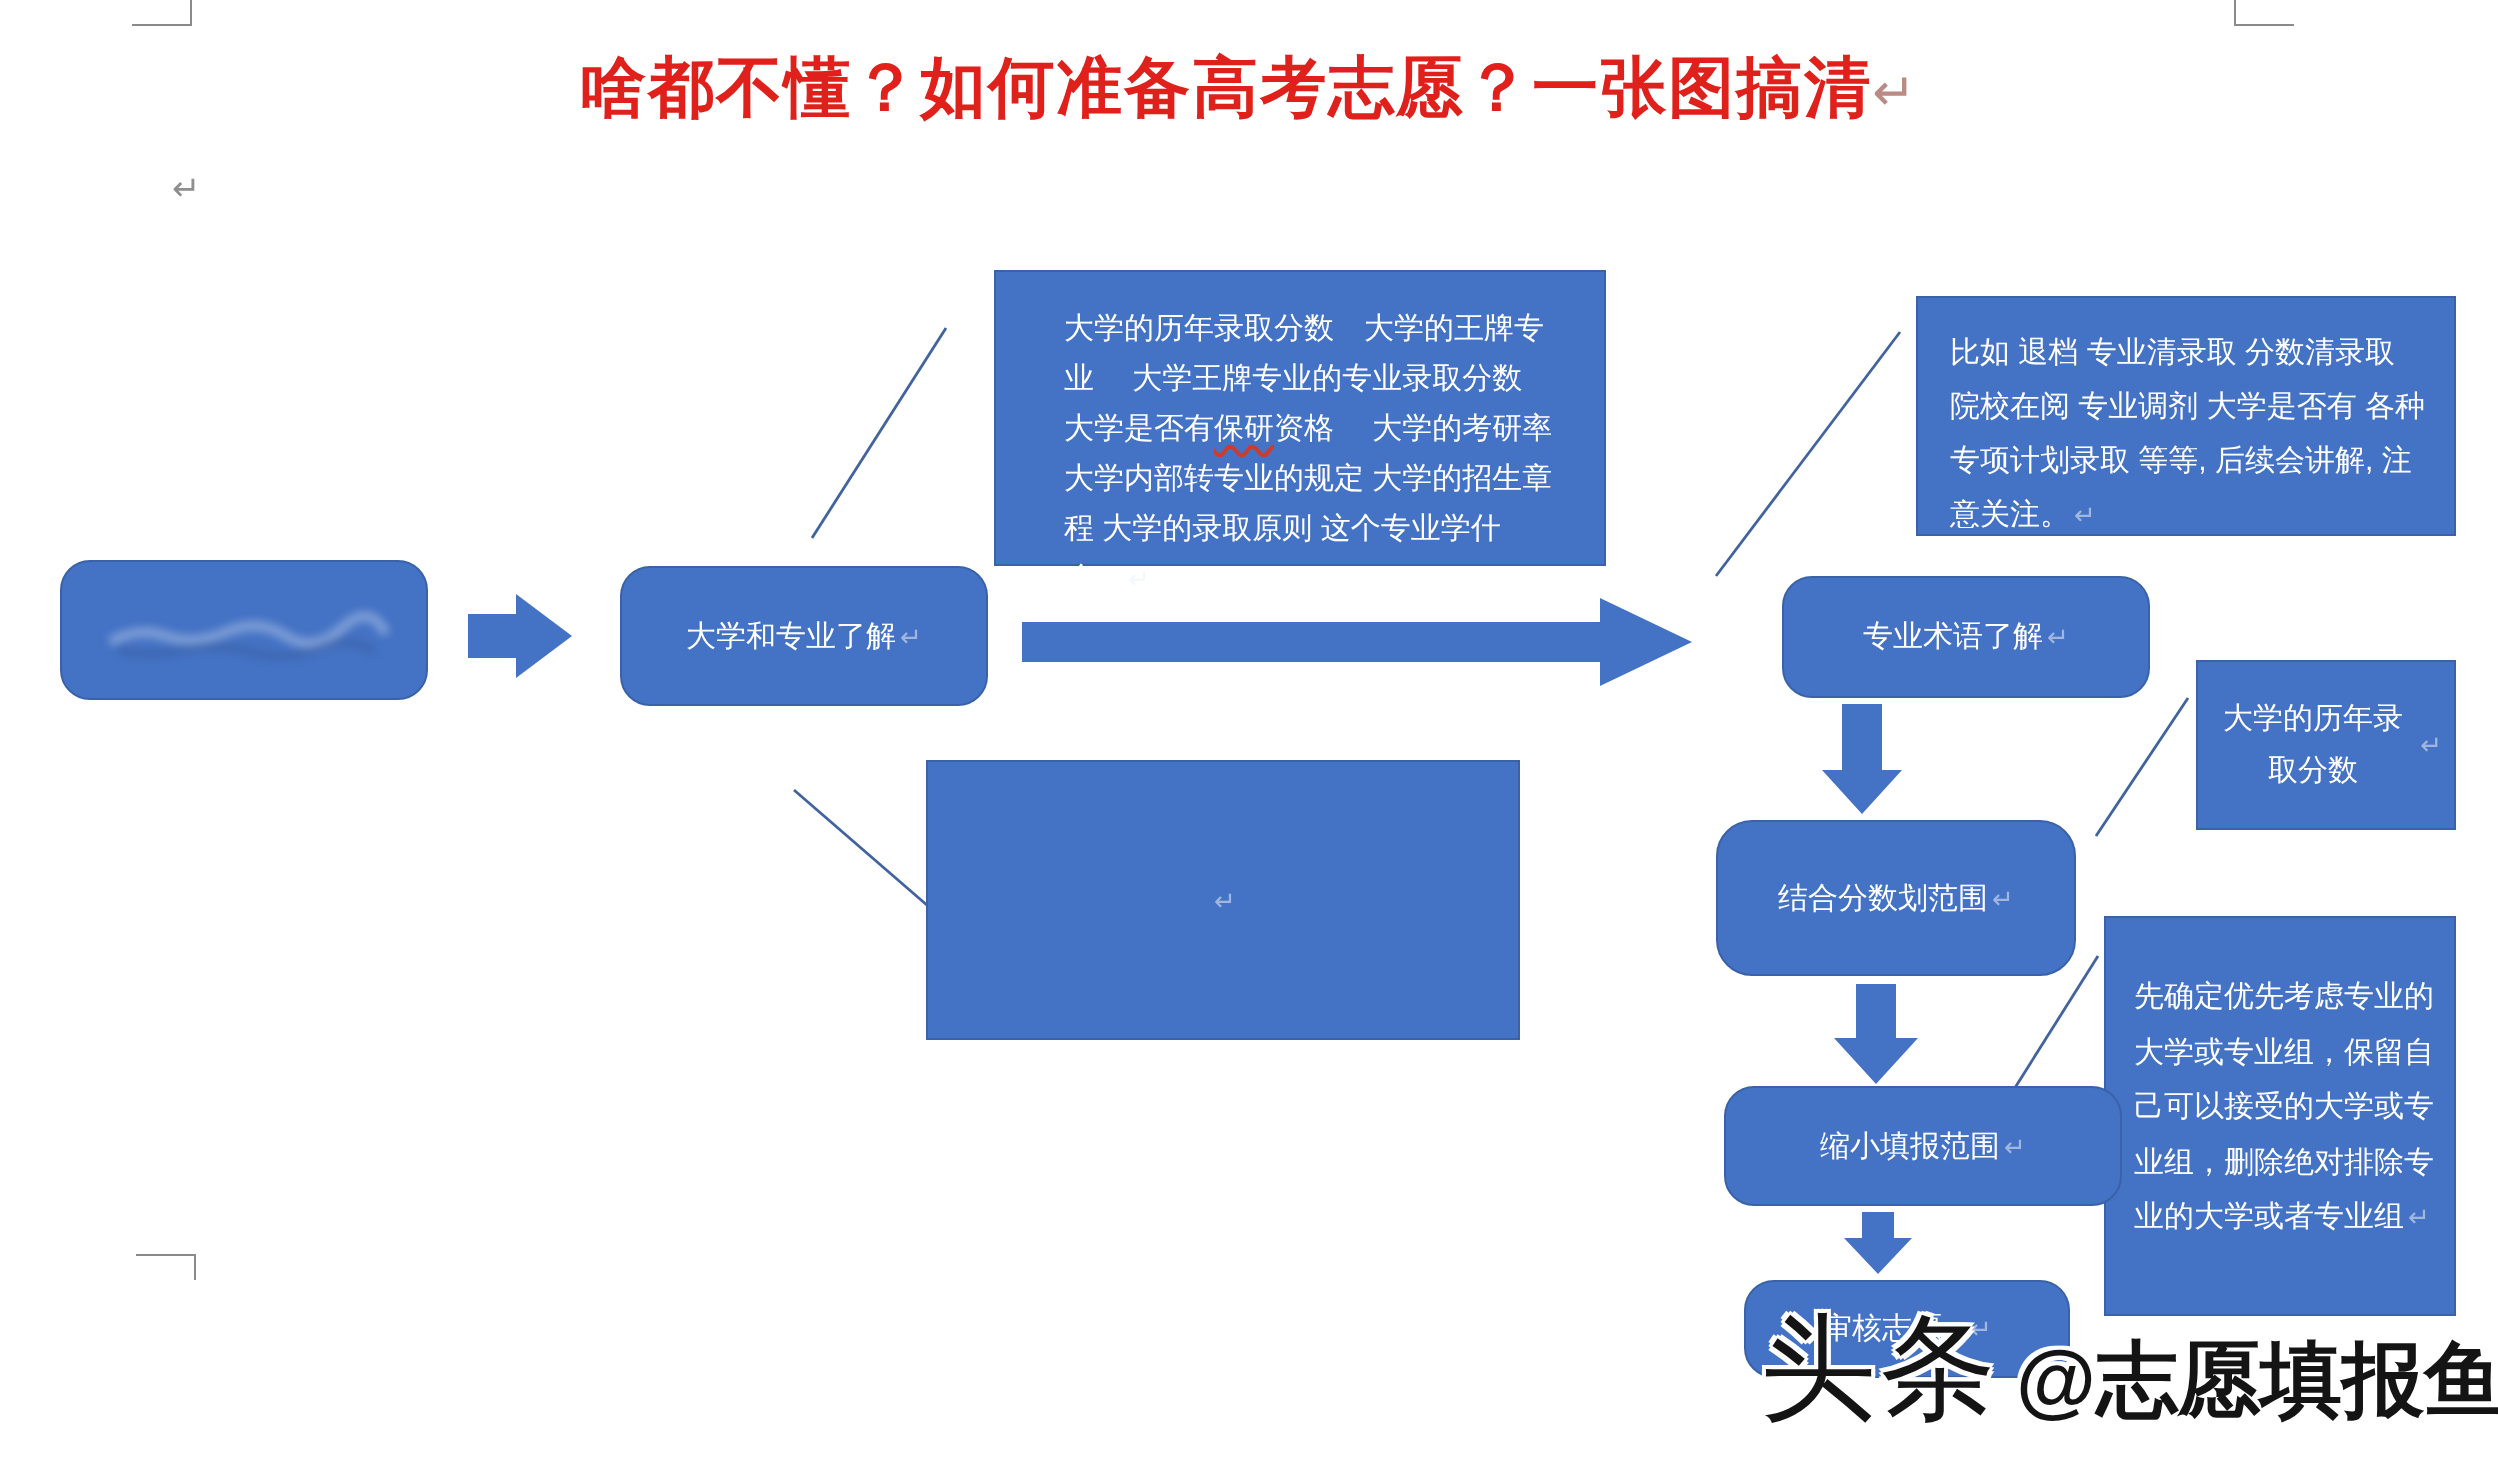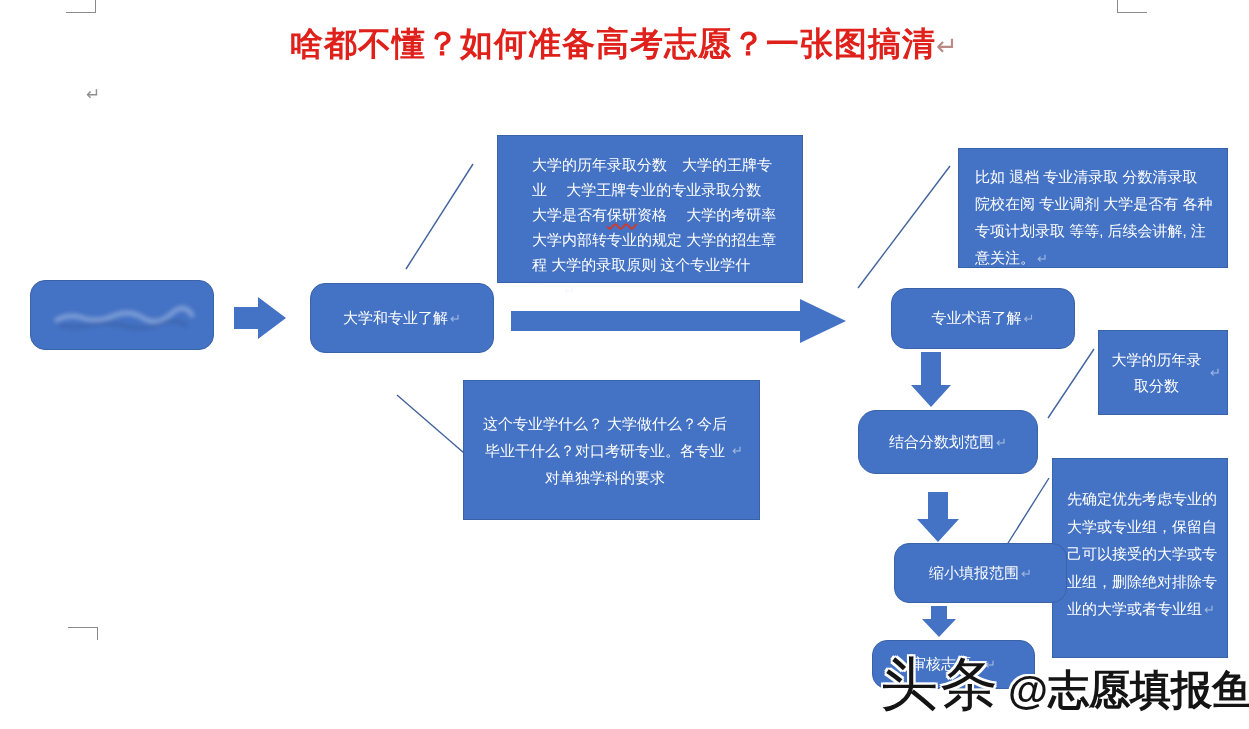--- a/index.html
+++ b/index.html
@@ -37,22 +37,22 @@
     text-align: right;
     font-size: 15px;
   }
   .node { border-radius: 15px; }
   .note { border-radius: 0; display: block; text-align: left; }
   .cr { color: rgba(235,240,248,0.55); font-size: 13px; margin-left: 2px; }
 
   #node-start    { left: 30px;  top: 280px; width: 184px; height: 70px; }
   #node-univ     { left: 310px; top: 283px; width: 184px; height: 70px; }
   #node-terms    { left: 847px; top: 288px; width: 184px; height: 61px; margin-left: 44px; }
-  #node-score    { left: 858px; top: 410px; width: 180px; height: 64px; border-radius: 18px; }
-  #node-narrow   { left: 862px; top: 543px; width: 173px; height: 60px; margin-left: 32px; }
+  #node-score    { left: 858px; top: 410px; width: 180px; height: 78px; border-radius: 18px; }
+  #node-narrow   { left: 862px; top: 543px; width: 199px; height: 60px; }
   #node-review   { left: 872px; top: 640px; width: 163px; height: 49px; gap: 12px; }
 
   #note-univinfo { left: 497px; top: 135px; width: 306px; height: 148px; padding: 16px 24px 0 34px; line-height: 25px; }
   #note-terms    { left: 958px; top: 148px; width: 270px; height: 120px; padding: 14px 12px 0 16px; line-height: 27px; }
   #note-rank     { left: 1098px; top: 330px; width: 130px; height: 85px; display: flex; align-items: center; justify-content: center; text-align: center; line-height: 26px; padding: 0 6px; }
   #note-major    { left: 463px; top: 380px; width: 297px; height: 140px; display: flex; align-items: center; justify-content: center; text-align: center; line-height: 27px; padding: 0 16px; }
   #note-filter   { left: 1052px; top: 458px; width: 176px; height: 200px; padding: 26px 8px 0 14px; line-height: 27.5px; }
 
   .squiggle {
     text-decoration: underline wavy #d03a2e 1.5px;
@@ -130,21 +130,20 @@
     <span>大学的历年录取分数</span>
       <span class="cr">↵</span>
   </div>
 
   <div class="node" id="node-score">
     <span>结合分数划范围</span>
       <span class="cr">↵</span>
   </div>
 
   <div class="note" id="note-major">
-    <span>这个专业学什么？ 大学做什么？今后毕业干什么？对口考研专业。各专业对单独学科的要求</span>
       <span class="cr">↵</span>
   </div>
 
   <div class="note" id="note-filter">
     <span>先确定优先考虑专业的大学或专业组，保留自己可以接受的大学或专业组，删除绝对排除专业的大学或者专业组</span><span class="cr">↵</span>
   </div>
 
   <div class="node" id="node-narrow">
     <span>缩小填报范围</span>
       <span class="cr">↵</span>

